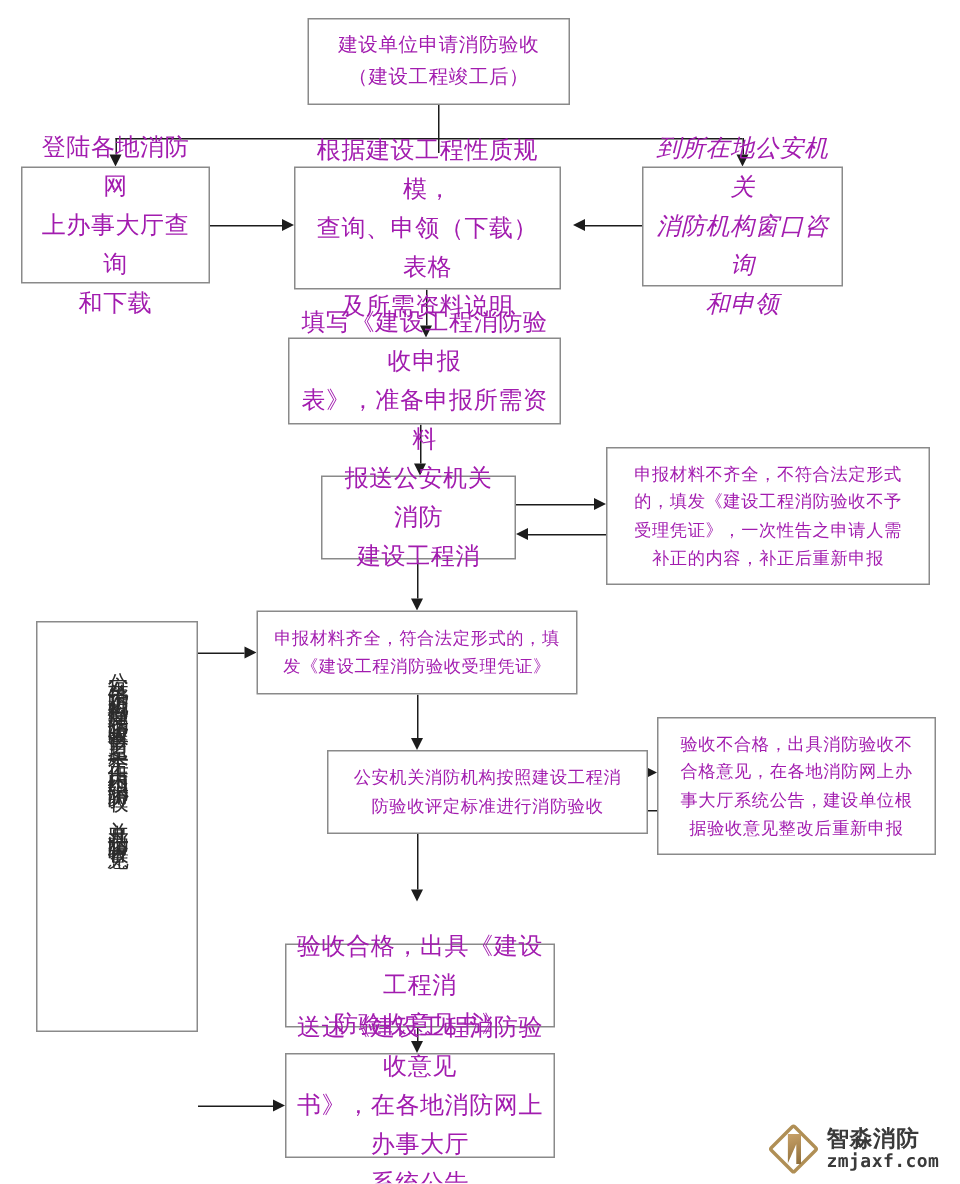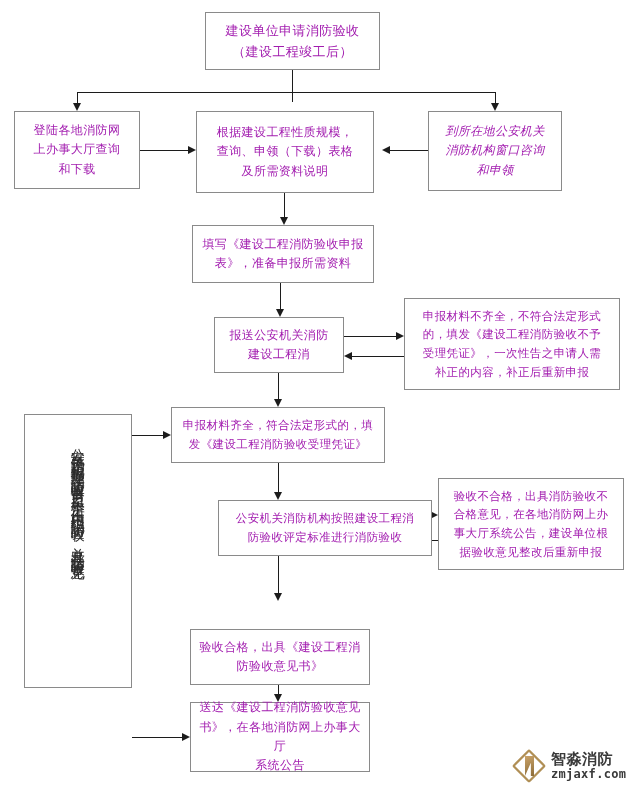--- a/index.html
+++ b/index.html
@@ -28,21 +28,21 @@
     line-height: 1.62;
     letter-spacing: 0.4px;
     z-index: 3;
   }
   .node .txt {
     display: block;
     padding: 0 7px;
     white-space: pre-line;
   }
   .fs13 { font-size: 13px; }
-  .fs12 { font-size: 12px; text-align: center; }
+  .fs12 { font-size: 16px; text-align: center; }
   .fs115 { font-size: 11.5px; }
 
   
   .vnode {
     position: absolute;
     box-sizing: border-box;
     border: 1px solid #8a8a8a;
     background: #ffffff;
     z-index: 3;
     display: flex;

